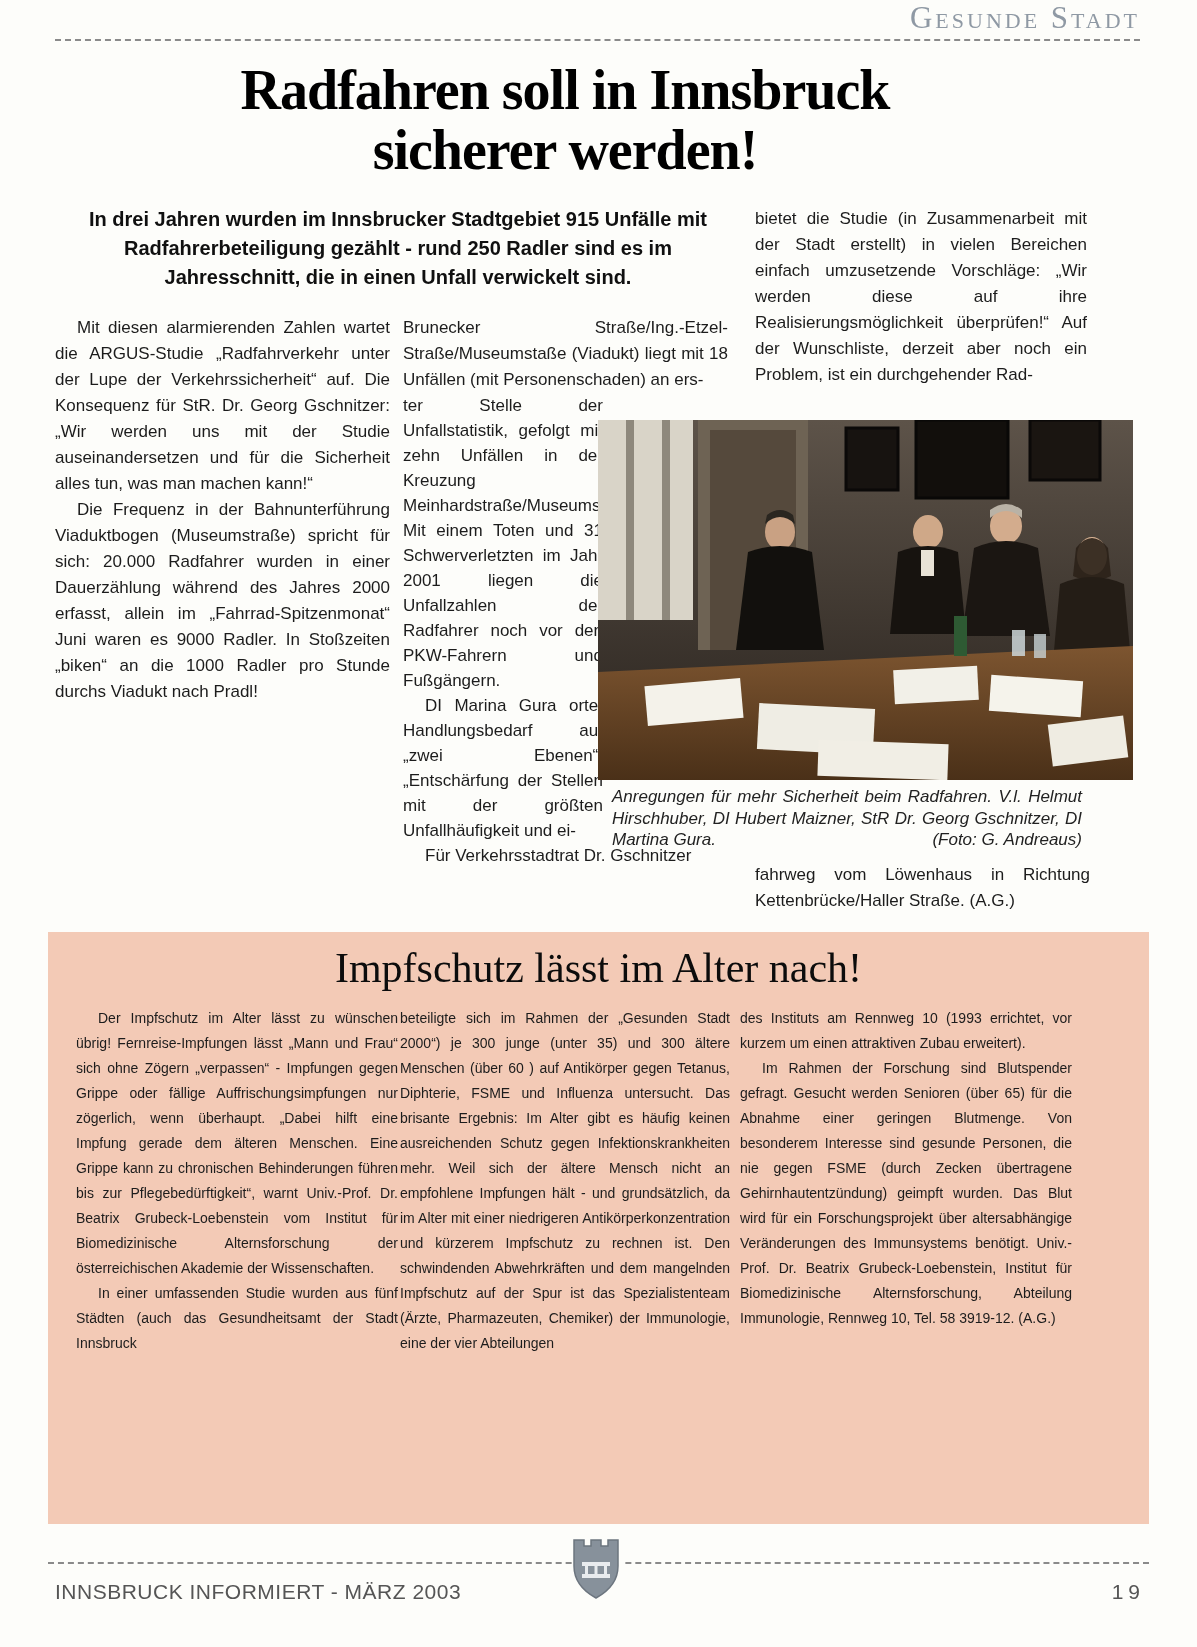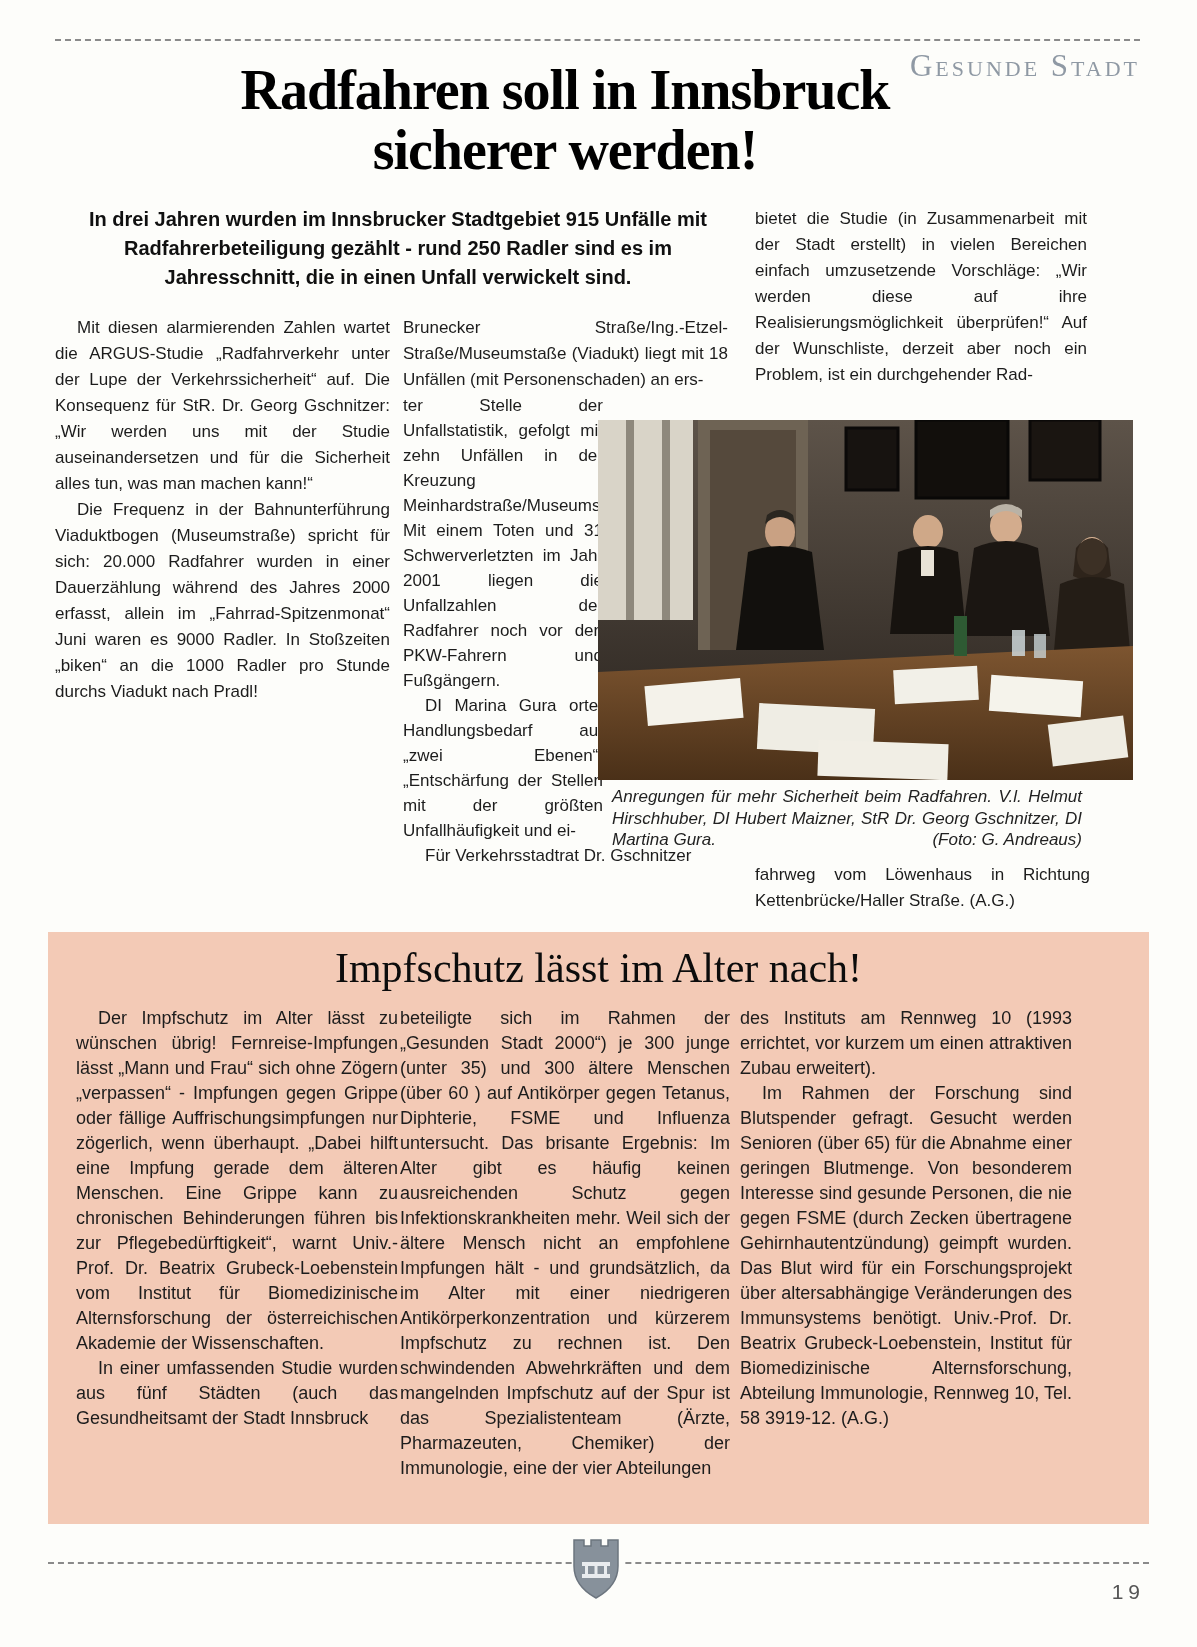--- a/index.html
+++ b/index.html
@@ -6,40 +6,40 @@
   html,body { background:#e9e9e9; }
   body { display:flex; justify-content:center; font-family:"Liberation Sans", sans-serif; }
   .page {
     position:relative; width:1197px; height:1647px; background:#fdfdfa;
     color:#1c1c1c; overflow:hidden; hyphens:auto;
   }
   .abs { position:absolute; }
   .rule { border-top:2px dashed #8a8a8a; height:0; }
   .section-header {
     font-family:"Liberation Serif", serif; font-variant:small-caps;
-    font-size:31px; letter-spacing:3px; color:#8f99a4; text-align:right;margin-top:48px;
+    font-size:31px; letter-spacing:3px; color:#8f99a4; text-align:right;
   }
   .title {
     font-family:"Liberation Serif", serif; font-weight:bold; color:#000000;
     font-size:56px; line-height:1.08; text-align:center; letter-spacing:-1px;
   }
   .lead { font-weight:bold; font-size:20px; line-height:29px; text-align:center; color:#101010; }
   .body { font-size:17px; line-height:26px; text-align:justify; }
   .body p { margin:0; }
   .ind { text-indent:22px; }
   .narrow { width:200px; line-height:25px; }
   .photo { background:#2a241f; }
   .caption { font-style:italic; font-size:17px; line-height:21.5px; color:#222; text-align:justify; }
   .caption .credit { float:right; }
   .pinkbox { background:#f3cab6; }
   .boxtitle {
     font-family:"Liberation Serif", serif; font-weight:normal; font-size:42px;
     text-align:center; color:#0c0c0c; letter-spacing:0px;
   }
-  .boxbody { font-size:18px; line-height:25px; text-align:justify; }
+  .boxbody { font-size:14px; line-height:25px; text-align:justify; }
   .boxbody p { margin:0; }
   .footer-text { font-size:21px; color:#555; letter-spacing:0.5px; }
   .pagenum { letter-spacing:5px; }
 </style>
 </head>
 <body>
 
 <div class="page">
 
   <div class="abs section-header" style="right:57px; top:0px; width:500px;">Gesunde Stadt</div>
@@ -138,20 +138,21 @@
     </div>
 
     <div class="abs boxbody" style="left:692px; top:74px; width:332px;">
       <p>des Instituts am Rennweg 10 (1993 errichtet, vor kurzem um einen attraktiven Zubau erweitert).</p>
       <p class="ind">Im Rahmen der Forschung sind Blutspender gefragt. Gesucht werden Senioren (über 65) für die Abnahme einer geringen Blutmenge. Von besonderem Interesse sind gesunde Personen, die nie gegen FSME (durch Zecken übertragene Gehirnhautentzündung) geimpft wurden. Das Blut wird für ein Forschungsprojekt über altersabhängige Veränderungen des Immunsystems benötigt. Univ.-Prof. Dr. Beatrix Grubeck-Loebenstein, Institut für Biomedizinische Alternsforschung, Abteilung Immunologie, Rennweg 10, Tel. 58 3919-12. (A.G.)</p>
     </div>
   </div>
 
   <div class="abs rule" style="left:48px; right:48px; top:1562px;"></div>
 
+  <div class="abs footer-text" style="left:55px; top:1580px;">INNSBRUCK INFORMIERT - MÄRZ 2003</div>
 
   <div class="abs" style="left:572px; top:1538px;">
     <svg viewBox="0 0 52 64" width="52" height="64">
       <rect x="0" y="24" width="52" height="2" fill="#fdfdfa"></rect>
       <path d="M2,2 h10 v6 h7 v-6 h10 v6 h7 v-6 h10 v26 c0,16 -11,26 -22,32 c-11,-6 -22,-16 -22,-32 z" fill="#87919b" stroke="#6c757f" stroke-width="1.5"></path>
       <rect x="10" y="24" width="28" height="4" fill="#e8ebee"></rect>
       <rect x="10" y="36" width="28" height="4" fill="#e8ebee"></rect>
       <rect x="13" y="28" width="3" height="8" fill="#e8ebee"></rect>
       <rect x="22.5" y="28" width="3" height="8" fill="#e8ebee"></rect>
       <rect x="32" y="28" width="3" height="8" fill="#e8ebee"></rect>

